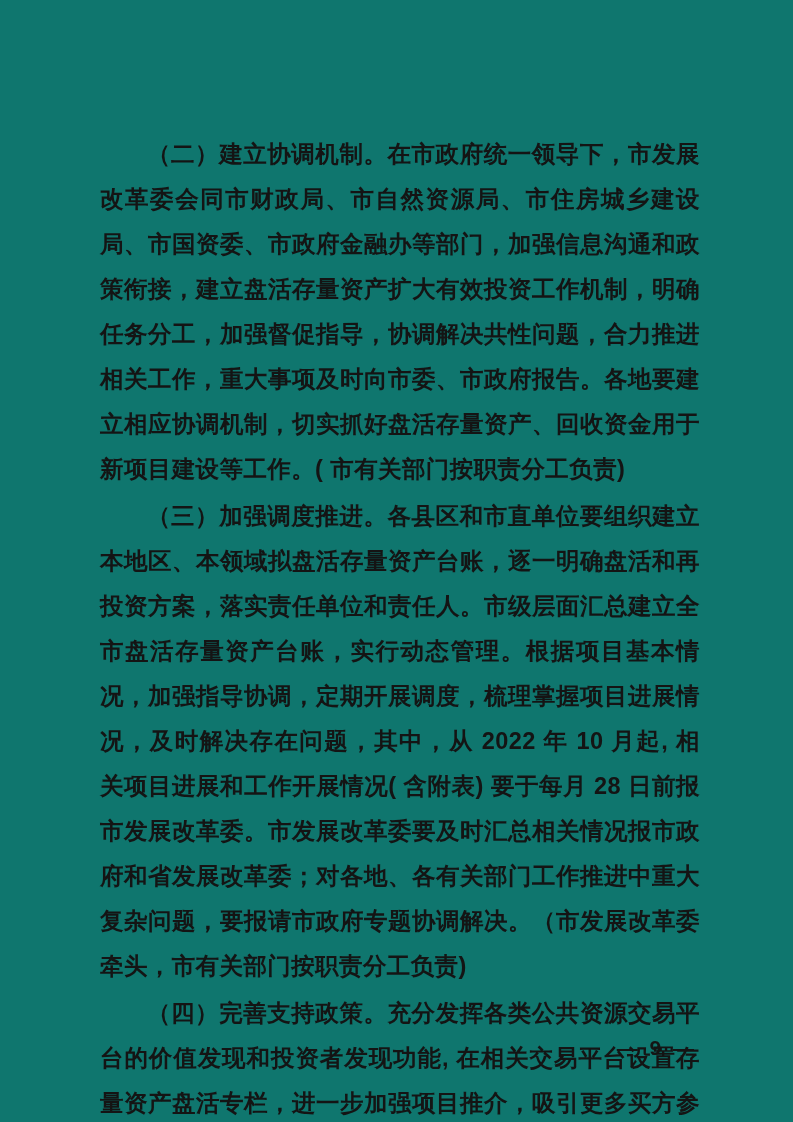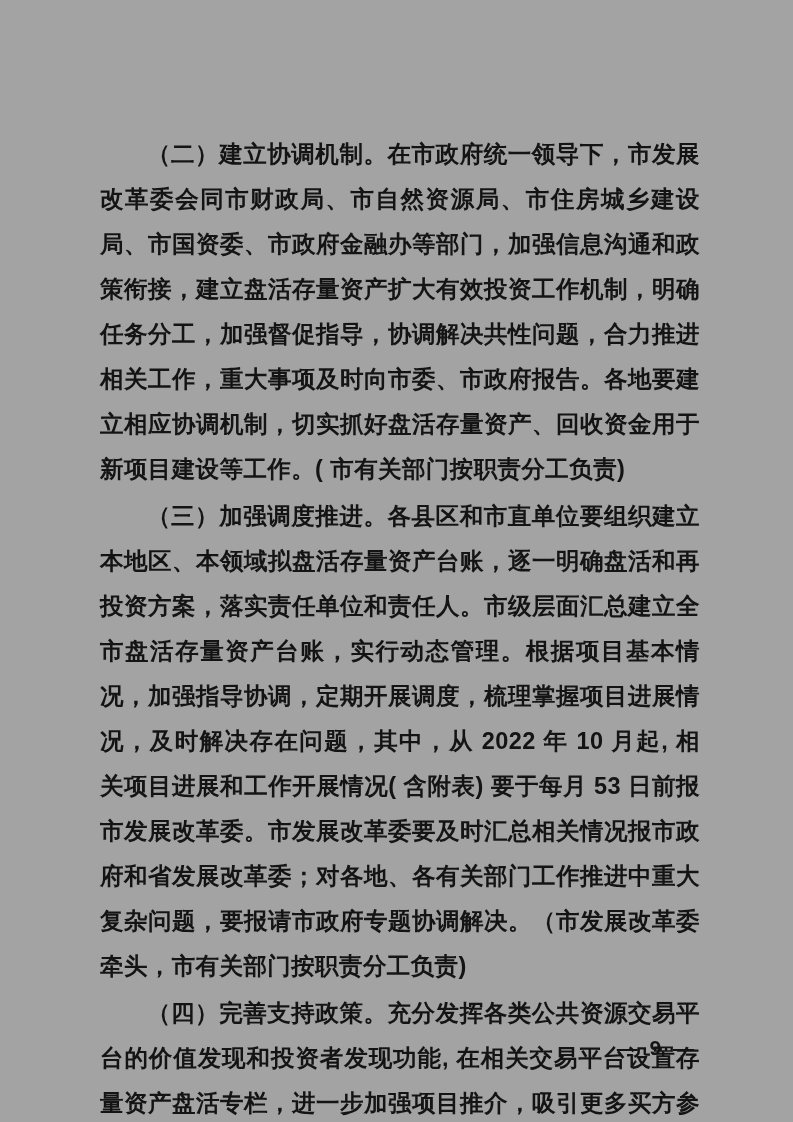--- a/index.html
+++ b/index.html
@@ -14,21 +14,21 @@
     font-family: "Liberation Serif", "DejaVu Serif", serif;
     color: #1a1a1a;
     overflow: hidden;
   }
   .page {
     position: absolute;
     left: 0;
     top: 0;
     width: 793px;
     height: 1122px;
-    background: #a3a3a3;
+    background: #0f766e;
   }
   .content {
     position: absolute;
     left: 100px;
     top: 132px;
     width: 600px;
   }
   .para {
     font-size: 23.5px;
     line-height: 45px;
@@ -54,17 +54,17 @@
     color: #141414;
     letter-spacing: 3px;
   }
 </style>
 </head>
 <body>
 
 <div class="page">
   <div class="content">
     <p class="para">（二）建立协调机制。在市政府统一领导下，市发展改革委会同市财政局、市自然资源局、市住房城乡建设局、市国资委、市政府金融办等部门，加强信息沟通和政策衔接，建立盘活存量资产扩大有效投资工作机制，明确任务分工，加强督促指导，协调解决共性问题，合力推进相关工作，重大事项及时向市委、市政府报告。各地要建立相应协调机制，切实抓好盘活存量资产、回收资金用于新项目建设等工作。( 市有关部门按职责分工负责)</p>
-    <p class="para">（三）加强调度推进。各县区和市直单位要组织建立本地区、本领域拟盘活存量资产台账，逐一明确盘活和再投资方案，落实责任单位和责任人。市级层面汇总建立全市盘活存量资产台账，实行动态管理。根据项目基本情况，加强指导协调，定期开展调度，梳理掌握项目进展情况，及时解决存在问题，其中，从 2022 年 10 月起, 相关项目进展和工作开展情况( 含附表) 要于每月 53 日前报市发展改革委。市发展改革委要及时汇总相关情况报市政府和省发展改革委；对各地、各有关部门工作推进中重大复杂问题，要报请市政府专题协调解决。（市发展改革委牵头，市有关部门按职责分工负责)</p>
+    <p class="para">（三）加强调度推进。各县区和市直单位要组织建立本地区、本领域拟盘活存量资产台账，逐一明确盘活和再投资方案，落实责任单位和责任人。市级层面汇总建立全市盘活存量资产台账，实行动态管理。根据项目基本情况，加强指导协调，定期开展调度，梳理掌握项目进展情况，及时解决存在问题，其中，从 2022 年 10 月起, 相关项目进展和工作开展情况( 含附表) 要于每月 28 日前报市发展改革委。市发展改革委要及时汇总相关情况报市政府和省发展改革委；对各地、各有关部门工作推进中重大复杂问题，要报请市政府专题协调解决。（市发展改革委牵头，市有关部门按职责分工负责)</p>
     <p class="para last-line-spread">（四）完善支持政策。充分发挥各类公共资源交易平台的价值发现和投资者发现功能, 在相关交易平台设置存量资产盘活专栏，进一步加强项目推介，吸引更多买方参与项目筹备及交易竞价。鼓励探索以市场化方式设立盘活存量资产基金，支持带动引</p>
   </div>
   <div class="page-number">— 9 —</div>
 </div>
 
 </body></html>

